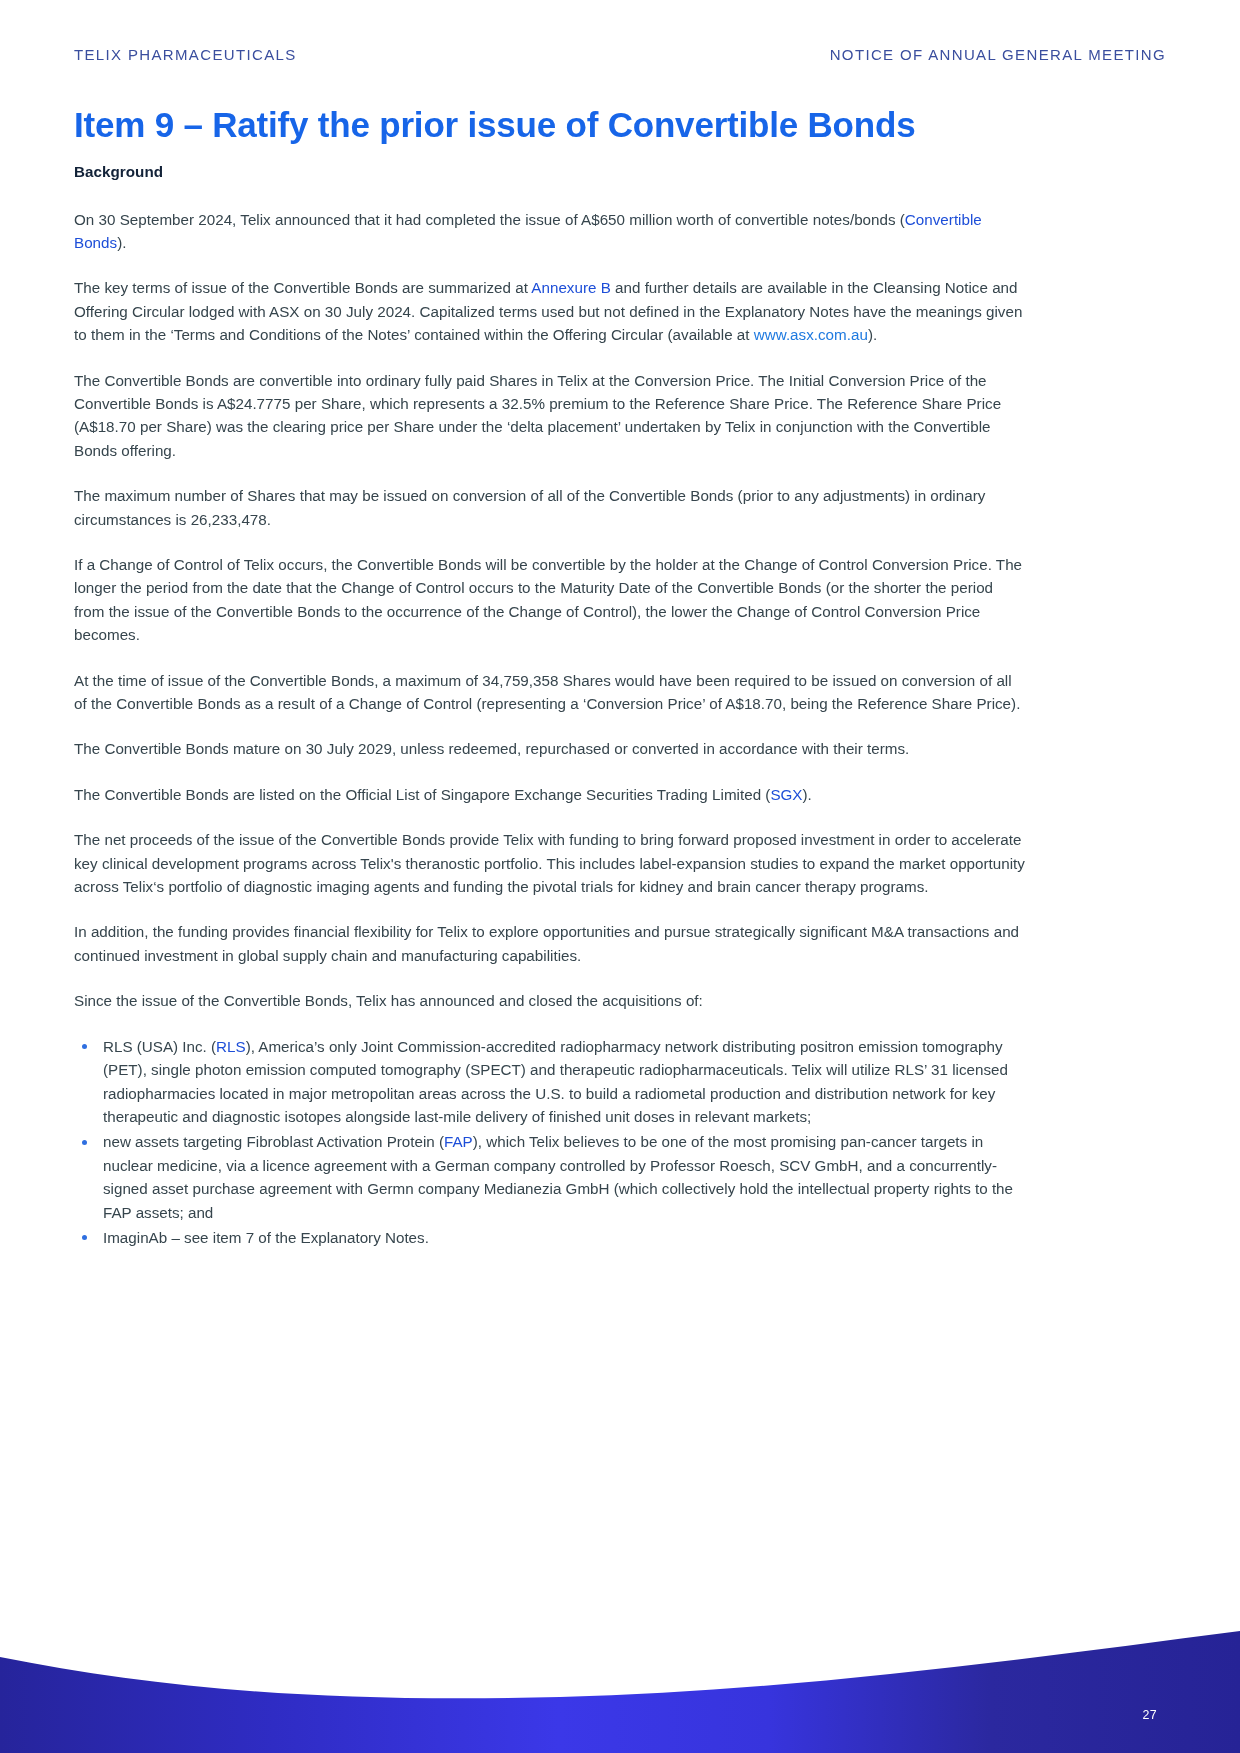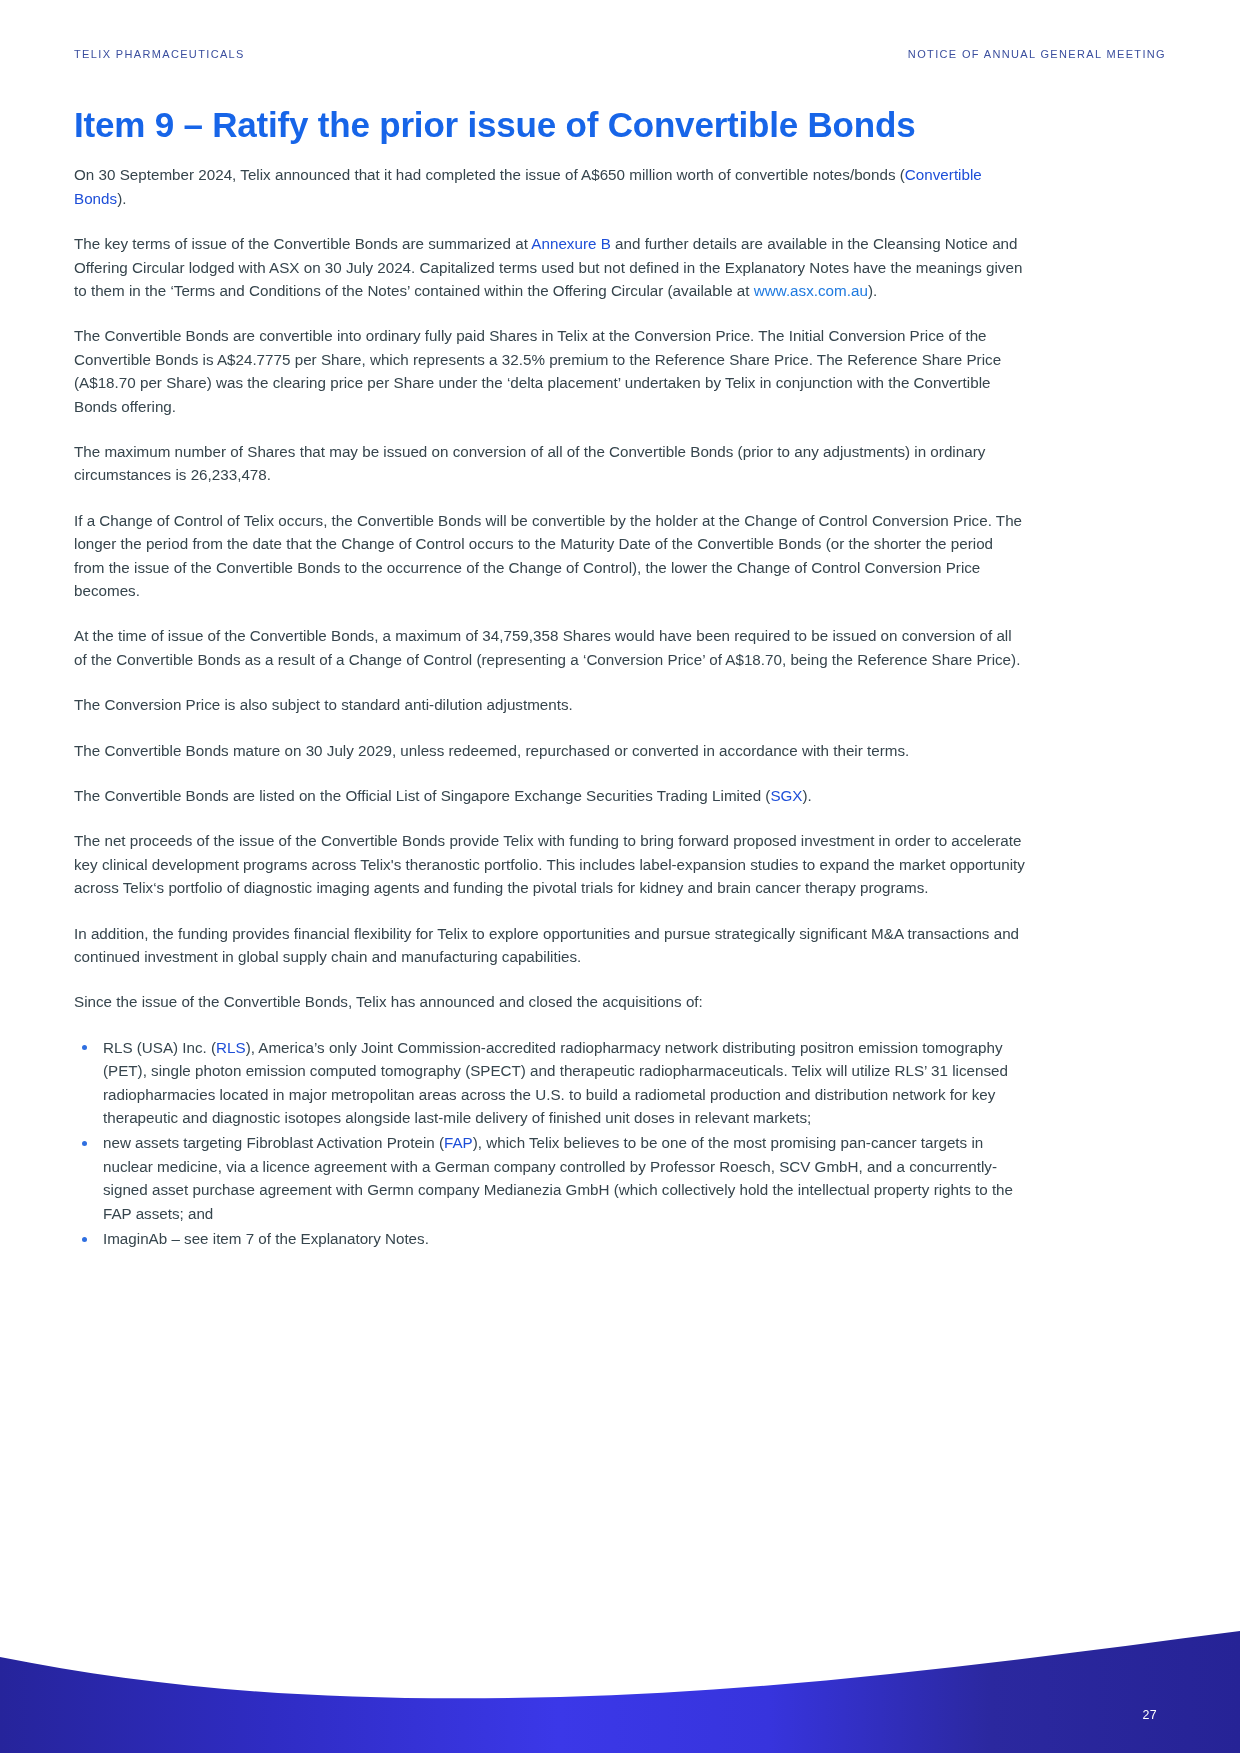--- a/index.html
+++ b/index.html
@@ -31,21 +31,21 @@
     position: absolute;
     top: 46px;
     left: 74px;
     right: 74px;
     height: 16px;
     display: flex;
     align-items: center;
     justify-content: space-between;
   }
   .running-header .hdr-text {
-    font-size: 11px;
+    font-size: 15px;
     letter-spacing: 1.35px;
     color: #3a4e9e;
     font-weight: 400;
     white-space: nowrap;
   }
   .running-header .hdr-right {
     color: #3a4e9e;
     text-align: right;
   }
 
@@ -145,35 +145,35 @@
 
   <div class="running-header">
     <span class="hdr-text hdr-left">TELIX PHARMACEUTICALS</span>
     <span class="hdr-text hdr-right">NOTICE OF ANNUAL GENERAL MEETING</span>
   </div>
 
   <div class="content">
 
     <h1 class="item-title">Item 9 – Ratify the prior issue of Convertible Bonds</h1>
 
+    <h2 class="sub-heading">Background</h2>
 
     <p class="para"><span>On 30 September 2024, Telix announced that it had completed the issue of A$650 million worth of convertible notes/bonds (</span><span class="b">Convertible Bonds</span><span>).</span></p>
 
     <p class="para"><span>The key terms of issue of the Convertible Bonds are summarized at </span><span class="b">Annexure B</span><span> and further details are available in the Cleansing Notice and Offering Circular lodged with ASX on 30 July 2024. Capitalized terms used but not defined in the Explanatory Notes have the meanings given to them in the ‘Terms and Conditions of the Notes’ contained within the Offering Circular (available at </span><a class="inline-link" href="#">www.asx.com.au</a><span>).</span></p>
 
     <p class="para">The Convertible Bonds are convertible into ordinary fully paid Shares in Telix at the Conversion Price. The Initial Conversion Price of the Convertible Bonds is A$24.7775 per Share, which represents a 32.5% premium to the Reference Share Price. The Reference Share Price (A$18.70 per Share) was the clearing price per Share under the ‘delta placement’ undertaken by Telix in conjunction with the Convertible Bonds offering.</p>
 
     <p class="para">The maximum number of Shares that may be issued on conversion of all of the Convertible Bonds (prior to any adjustments) in ordinary circumstances is 26,233,478.</p>
 
     <p class="para">If a Change of Control of Telix occurs, the Convertible Bonds will be convertible by the holder at the Change of Control Conversion Price. The longer the period from the date that the Change of Control occurs to the Maturity Date of the Convertible Bonds (or the shorter the period from the issue of the Convertible Bonds to the occurrence of the Change of Control), the lower the Change of Control Conversion Price becomes.</p>
 
     <p class="para">At the time of issue of the Convertible Bonds, a maximum of 34,759,358 Shares would have been required to be issued on conversion of all of the Convertible Bonds as a result of a Change of Control (representing a ‘Conversion Price’ of A$18.70, being the Reference Share Price).</p>
 
 
-    <p class="para">The Conversion Price is also subject to standard anti-dilution adjustments.</p>
 
 
     <p class="para">The Convertible Bonds mature on 30 July 2029, unless redeemed, repurchased or converted in accordance with their terms.</p>
 
     <p class="para"><span>The Convertible Bonds are listed on the Official List of Singapore Exchange Securities Trading Limited (</span><span class="b">SGX</span><span>).</span></p>
 
     <p class="para">The net proceeds of the issue of the Convertible Bonds provide Telix with funding to bring forward proposed investment in order to accelerate key clinical development programs across Telix's theranostic portfolio. This includes label-expansion studies to expand the market opportunity across Telix‘s portfolio of diagnostic imaging agents and funding the pivotal trials for kidney and brain cancer therapy programs.</p>
 
     <p class="para">In addition, the funding provides financial flexibility for Telix to explore opportunities and pursue strategically significant M&amp;A transactions and continued investment in global supply chain and manufacturing capabilities.</p>
 

